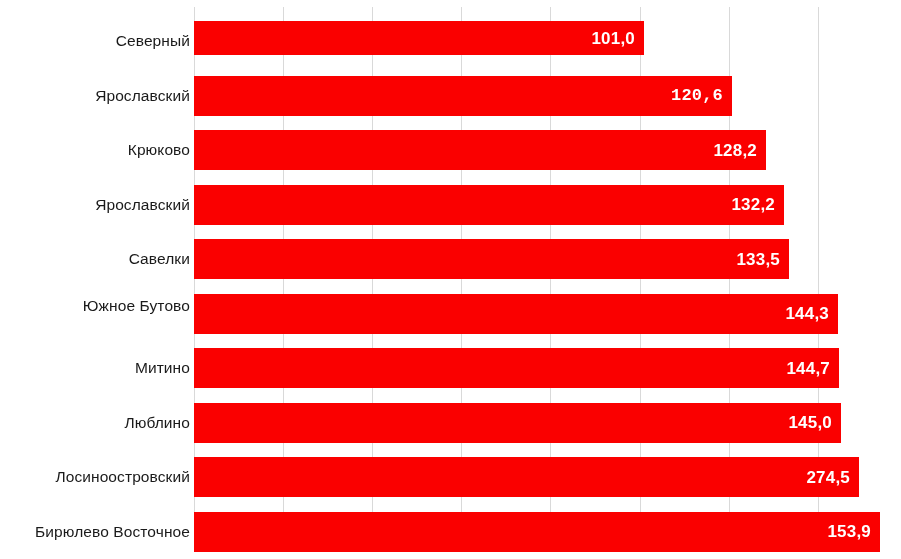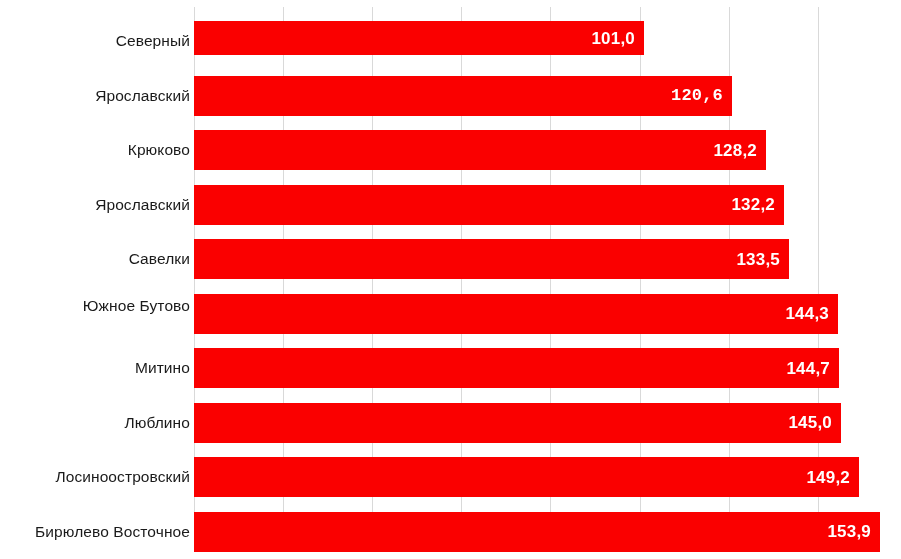--- a/index.html
+++ b/index.html
@@ -168,21 +168,21 @@
         <div class="bar-wrap" style="left: 194px; height: 40px;">
           <div class="bar" title="Люблино 145,0" style="width: 647px; height: 40px; background: rgb(250, 0, 0);">
             <span class="bar-value" style="color: rgb(255, 255, 255);">145,0</span>
           </div>
         </div>
       </div>
       <div class="bar-row" style="top: 457px; height: 40px;">
         <div class="cat-label" style="color: rgb(26, 26, 26); line-height: 40px;">Лосиноостровский</div>
         <div class="bar-wrap" style="left: 194px; height: 40px;">
           <div class="bar" title="Лосиноостровский 149,2" style="width: 665px; height: 40px; background: rgb(250, 0, 0);">
-            <span class="bar-value" style="color: rgb(255, 255, 255);">149,2</span>
+            <span class="bar-value" style="color: rgb(255, 255, 255);">274,5</span>
           </div>
         </div>
       </div>
       <div class="bar-row" style="top: 511.5px; height: 40px;">
         <div class="cat-label" style="color: rgb(26, 26, 26); line-height: 40px;">Бирюлево Восточное</div>
         <div class="bar-wrap" style="left: 194px; height: 40px;">
           <div class="bar" title="Бирюлево Восточное 153,9" style="width: 686px; height: 40px; background: rgb(250, 0, 0);">
             <span class="bar-value" style="color: rgb(255, 255, 255);">153,9</span>
           </div>
         </div>

